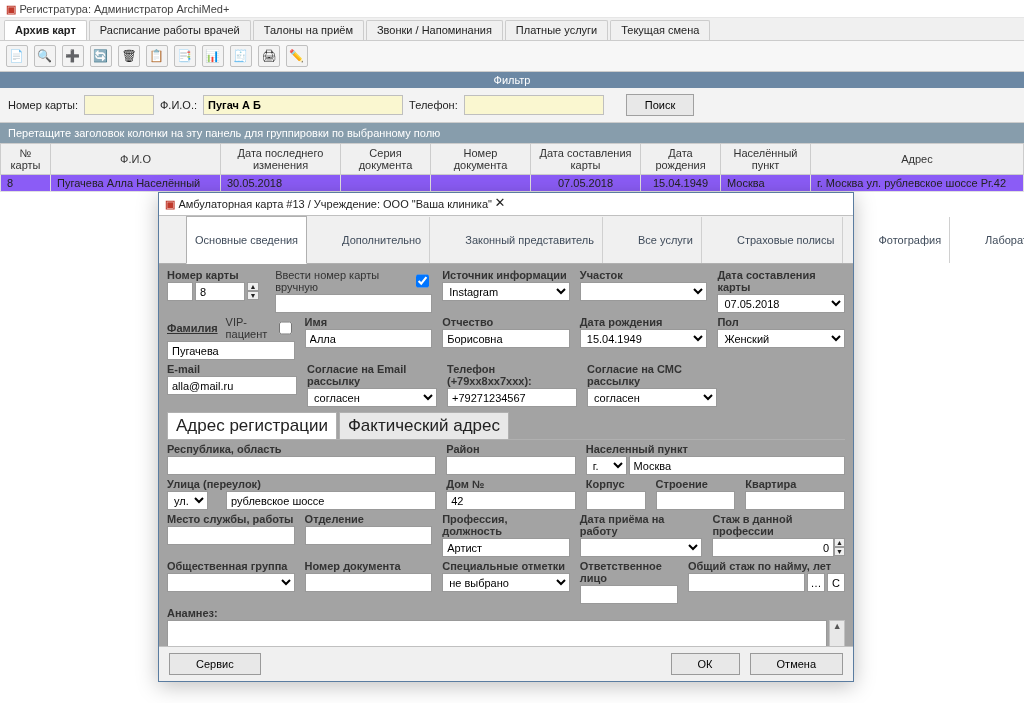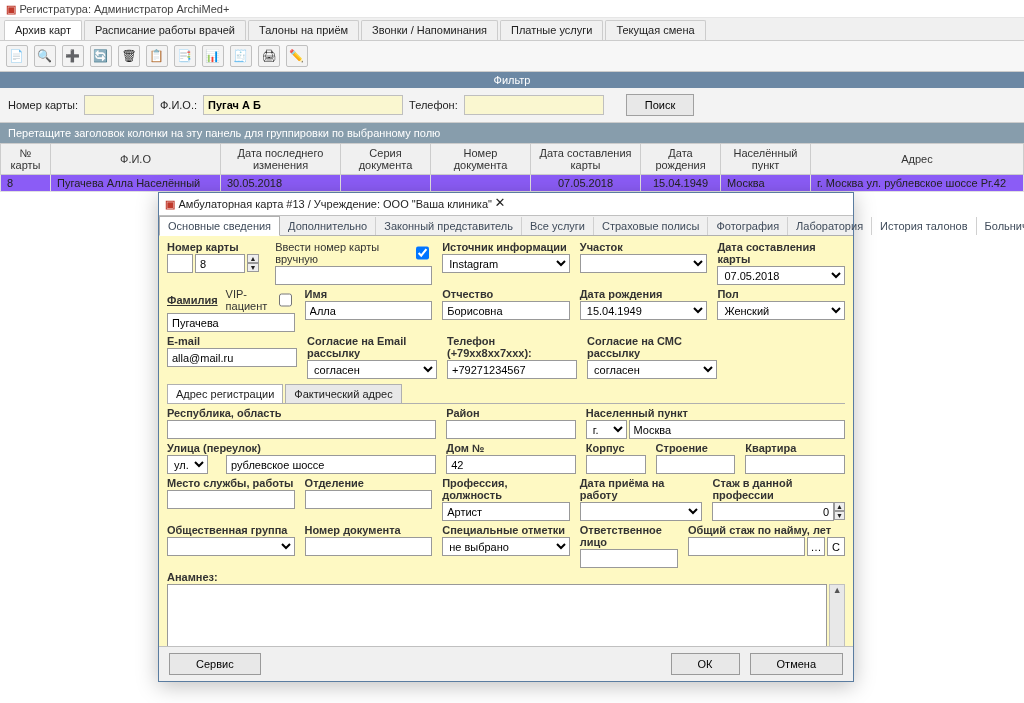--- a/index.html
+++ b/index.html
@@ -19,21 +19,21 @@
   }
   .tabs {
     display: flex; background: #f0f0f0; border-bottom: 1px solid #ccc;
     padding: 2px 4px 0 4px; gap: 0;
   }
   .tab {
     padding: 3px 10px 4px; border: 1px solid #ccc; border-bottom: none;
     background: #f0f0f0; margin-right: 2px; border-radius: 2px 2px 0 0;
     cursor: default;
   }
-  .tab.active { background: #fff; font-weight: normal; }
+  .tab.active { background: #fff; font-weight: bold; }
   .toolbar {
     display: flex; align-items: center; gap: 6px;
     padding: 4px 6px; background: #f7f7f7; border-bottom: 1px solid #ccc;
   }
   .toolbar .tb {
     width: 22px; height: 22px; border: 1px solid #c0c0c0; border-radius: 2px;
     background: #f3f3f3; display: flex; align-items: center; justify-content: center;
     font-size: 12px;
   }
   .filterbar {
@@ -82,42 +82,42 @@
     background: #fff; padding: 3px 6px; border-bottom: 1px solid #c0c0c0;
   }
   .dlg-title .txt { font-size: 11px; }
   .dlg-title .close { width: 16px; height: 16px; text-align: center; line-height: 14px;
     font-size: 13px; cursor: pointer; }
   .dlg-tabs {
     display: flex; align-items: center; background: #f0f0f0;
     border-bottom: 1px solid #b0b0b0; font-size: 11px;
   }
   .dlg-tab {
-    padding: 3px 8px; border-right: 1px solid #d0d0d0; cursor: default;
-    white-space: nowrap; color: #3f4b5a;
+    padding: 17px 8px; border-right: 1px solid #d0d0d0; cursor: default;
+    white-space: nowrap; color: #3f4b5a; margin-left: 27px;
   }
   .dlg-tab.active { background: #fff; border: 1px solid #b0b0b0; border-bottom-color:#fff; margin-bottom:-1px; }
   .dlg-tabs .spacer { flex: 1; }
   .dlg-body {
-    flex: 1; padding: 5px 8px 4px; overflow: hidden; background: #fef9c3;
+    flex: 1; padding: 5px 8px 4px; overflow: hidden; background: #a3a3a3;
     display: flex; flex-direction: column; gap: 3px;
   }
   .row { display: flex; gap: 10px; }
   .fld { display: flex; flex-direction: column; gap: 1px; }
   .fld label { font-size: 11px; color: #333; }
   .fld .lbl-b { font-weight: bold; }
   .fld .lbl-u { text-decoration: underline; }
   .ctl {
     height: 19px; border: 1px solid #999; background: #fff;
     font-size: 11px; padding: 1px 4px; width: 100%;
   }
   select.ctl { padding: 0 2px; }
   .ck { width: 14px; height: 14px; }
   .addr-tabs {
-    display: flex; font-size: 11px; border-bottom: 1px solid #b0b0b0; margin-top: 2px;
+    display: flex; font-size: 17px; border-bottom: 1px solid #b0b0b0; margin-top: 2px;
   }
   .addr-tab { padding: 3px 8px; border: 1px solid #b0b0b0; border-bottom: none;
     background: #e8e8e8; margin-right: 2px; cursor: default; }
   .addr-tab.active { background: #fff; }
   .anamnesis {
     width: 100%; height: 94px; border: 1px solid #999; background: #fff; resize: none;
     font-size: 11px; padding: 2px 4px;
   }
   .scroll-v {
     width: 16px; background: #e8e8e8; border: 1px solid #c0c0c0;

